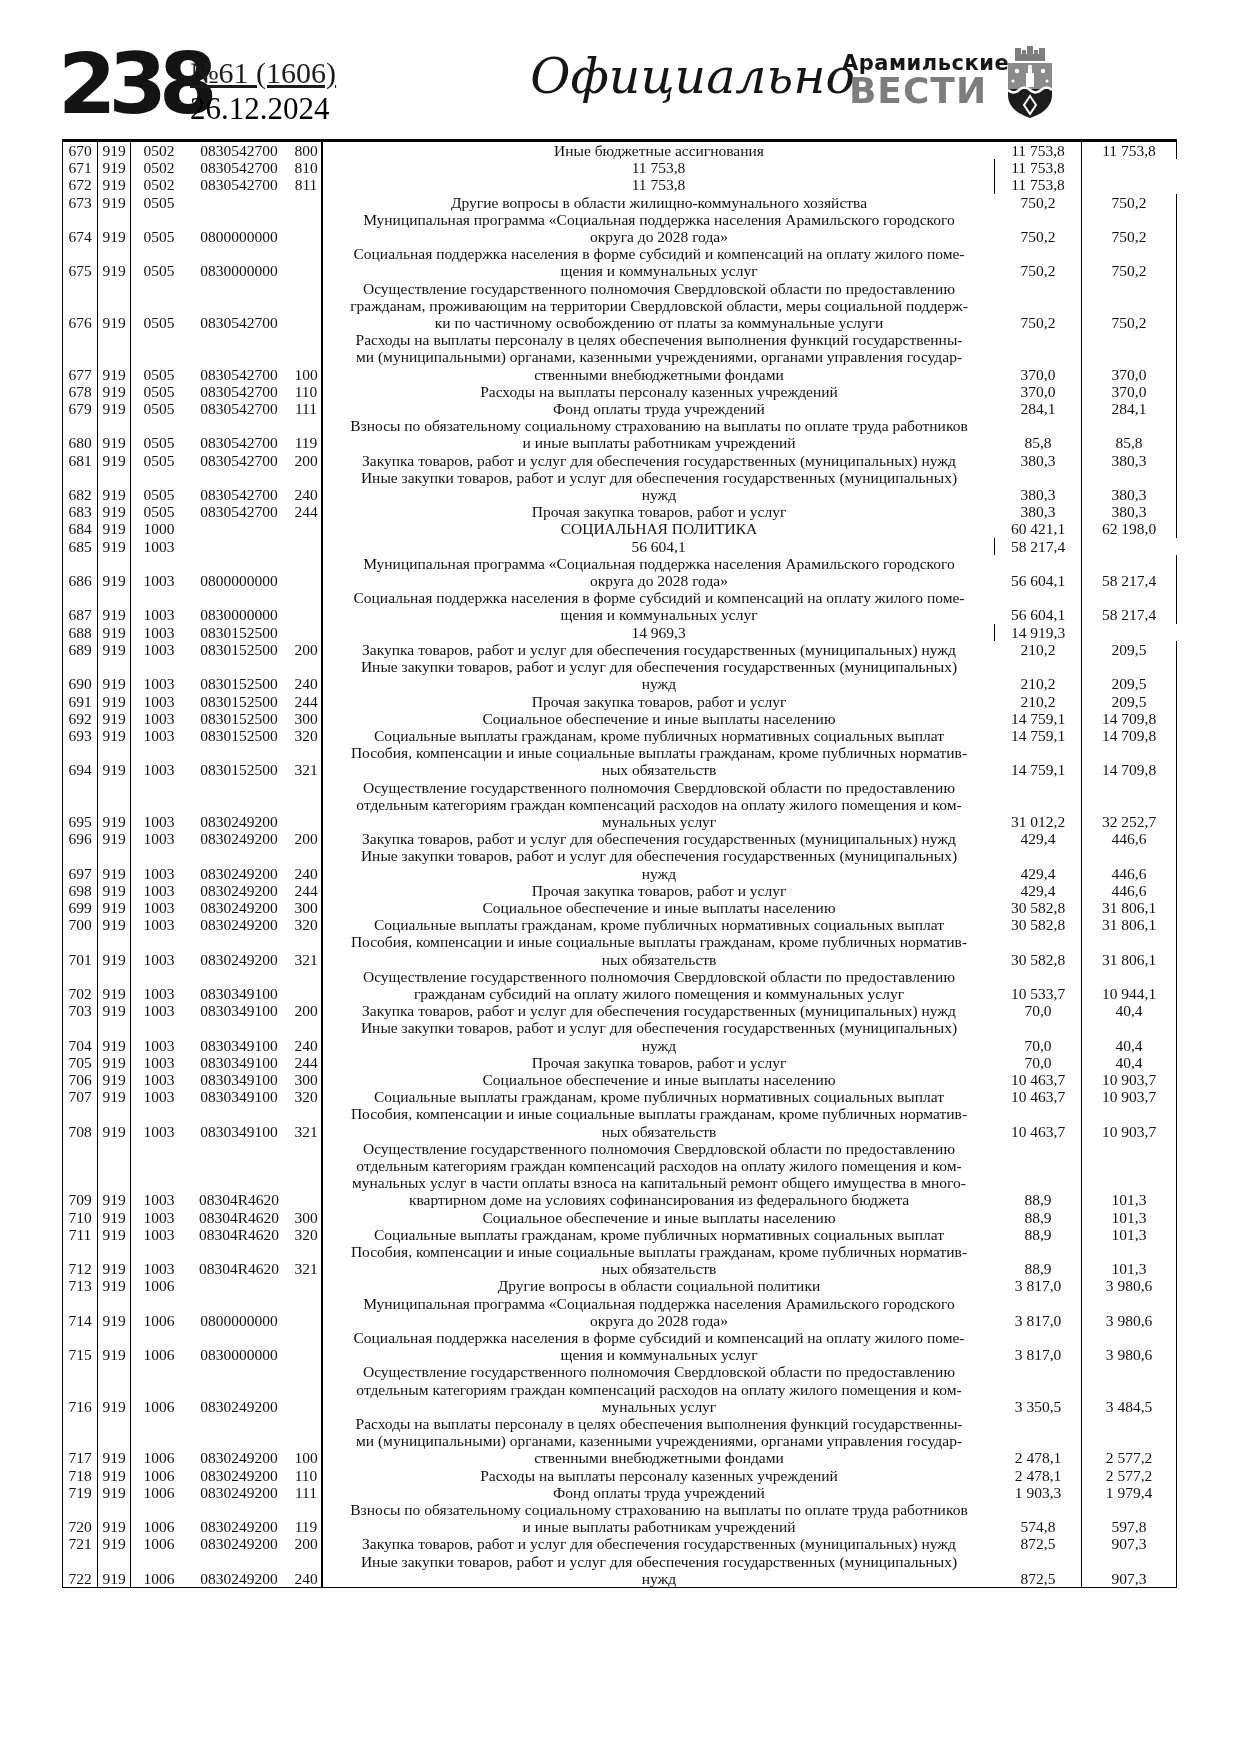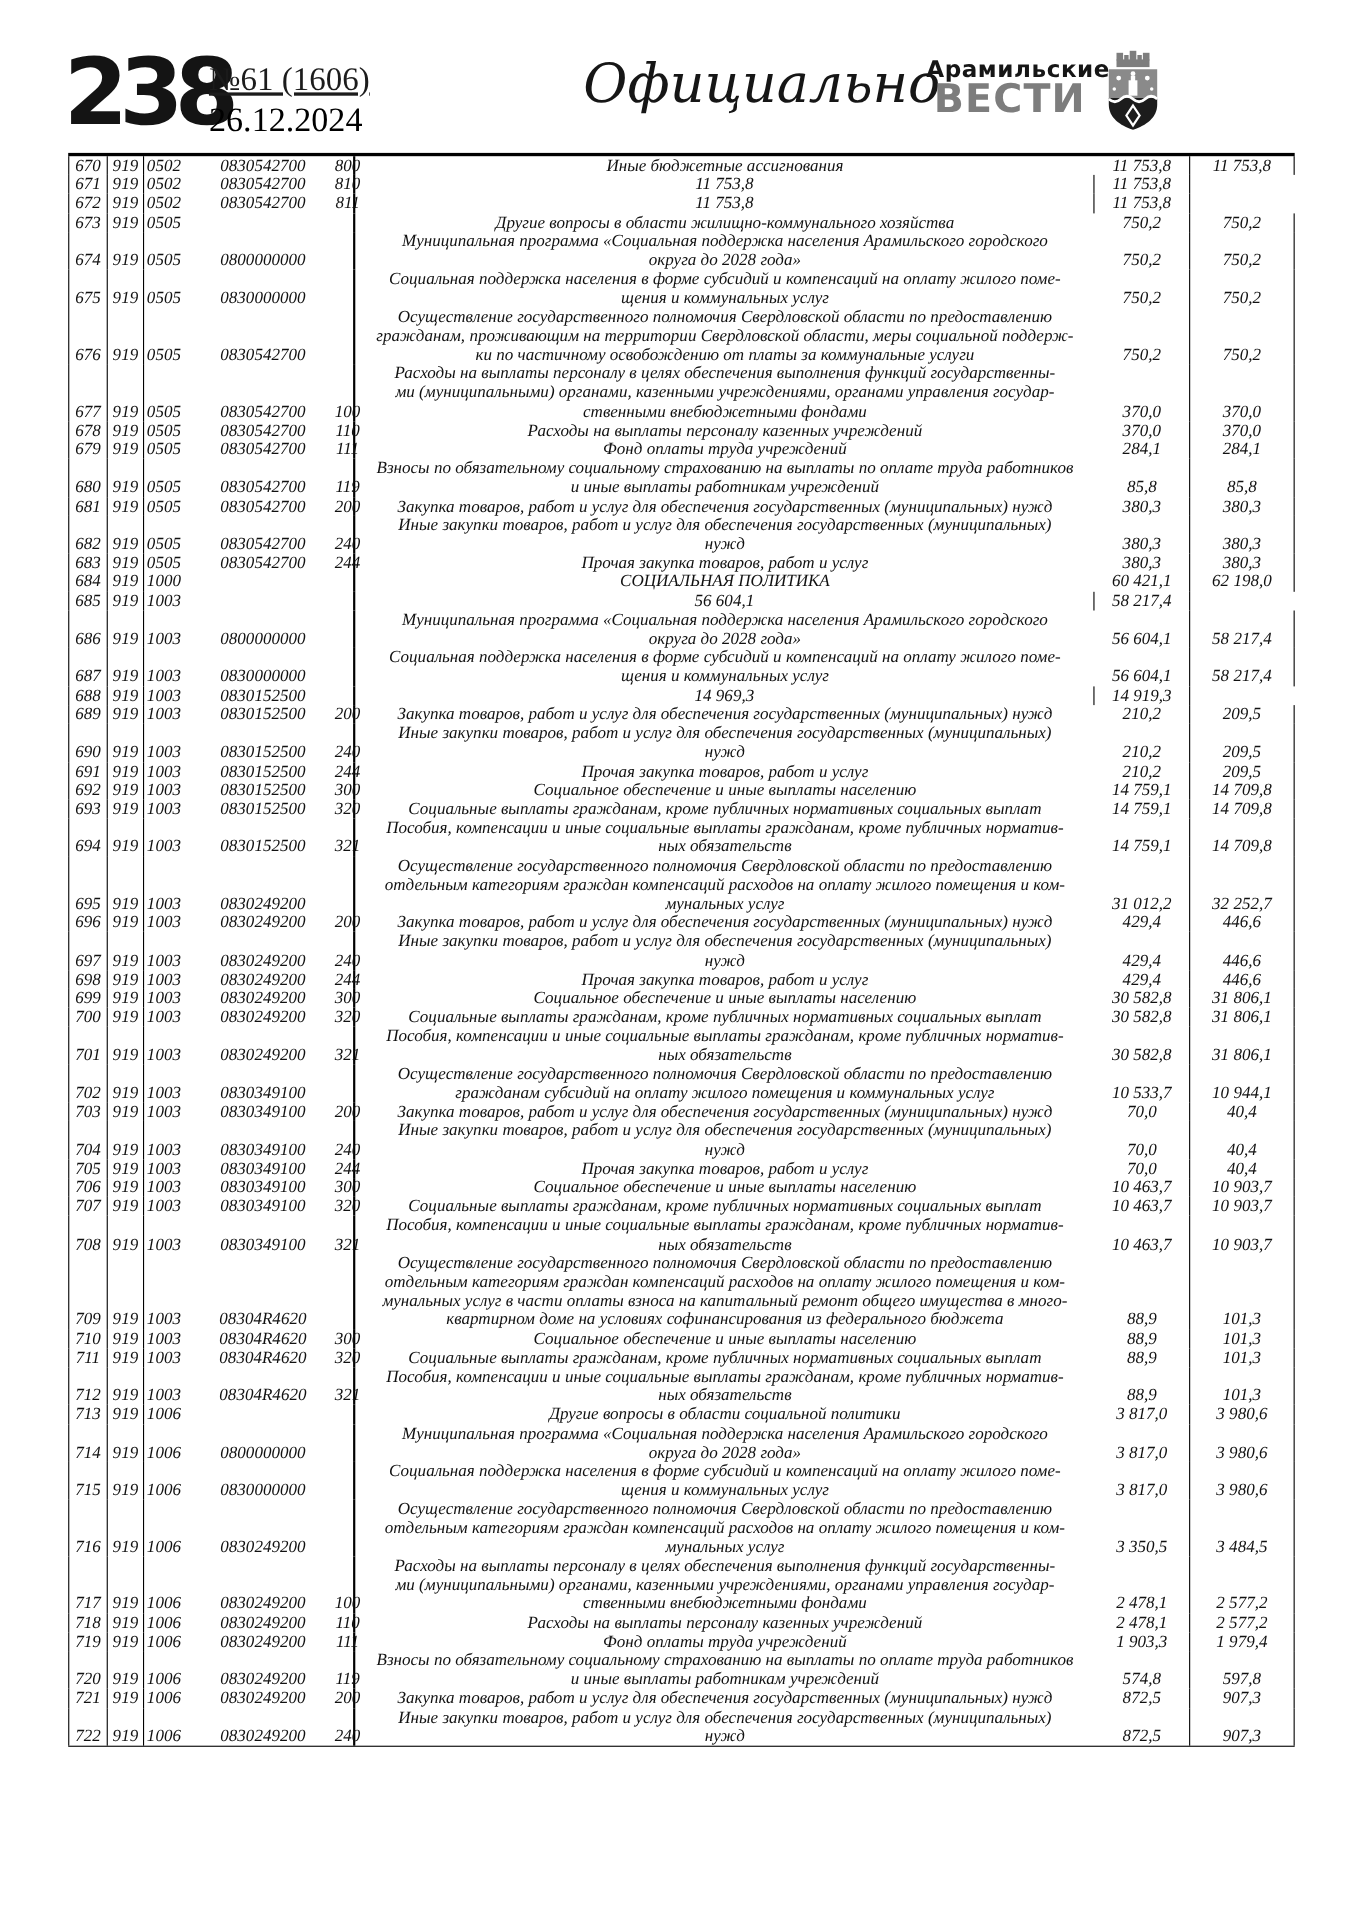--- a/index.html
+++ b/index.html
@@ -21,31 +21,31 @@
     font-family:"DejaVu Serif", serif; font-style:italic; font-size:49px; color:#161616;
   }
   .brand { position:absolute; left:842px; top:53px; width:152px; text-align:center;
            font-family:"DejaVu Sans", sans-serif; font-weight:bold; }
   .brand-top { font-size:21px; line-height:1; color:#161616; letter-spacing:0.5px; }
   .brand-bottom { font-size:36px; line-height:0.95; color:#7d7d7d; letter-spacing:1px; }
   .emblem { position:absolute; left:1002px; top:46px; }
   
   .btable {
     position:absolute; left:62px; top:139px; width:1115px;
-    border-top:3.5px solid #000; border-bottom:1.5px solid #000;font-style:italic;
+    border-top:3.5px solid #000; border-bottom:1.5px solid #000;
   }
   .tr { display:grid; grid-template-columns:36px 33px 192px 1fr 87px 95px; }
   .td {
     box-sizing:border-box; display:flex; align-items:flex-end; justify-content:center;
     font-size:15.5px; line-height:17.2px; text-align:center; padding:0;
   }
   .c-num   { border-left:1.5px solid #000; border-right:1px solid #000; }
   .c-grbs  { border-right:1px solid #000; }
   .c-codes { border-right:2.5px solid #000; display:grid;
-             grid-template-columns:58px 102px 32px; align-items:end;gap:10px; }
+             grid-template-columns:58px 102px 32px; align-items:end; }
   .c-desc span { white-space:pre-line; display:block; width:100%; }
   .c-a1 { border-right:1px solid #000; }
   .c-a2 { border-right:1.5px solid #000; }
 </style>
 </head>
 <body>
 
 <div class="h-pagenum">238</div>
 <div class="h-issue">№61 (1606)</div>
 <div class="h-date">26.12.2024</div>

